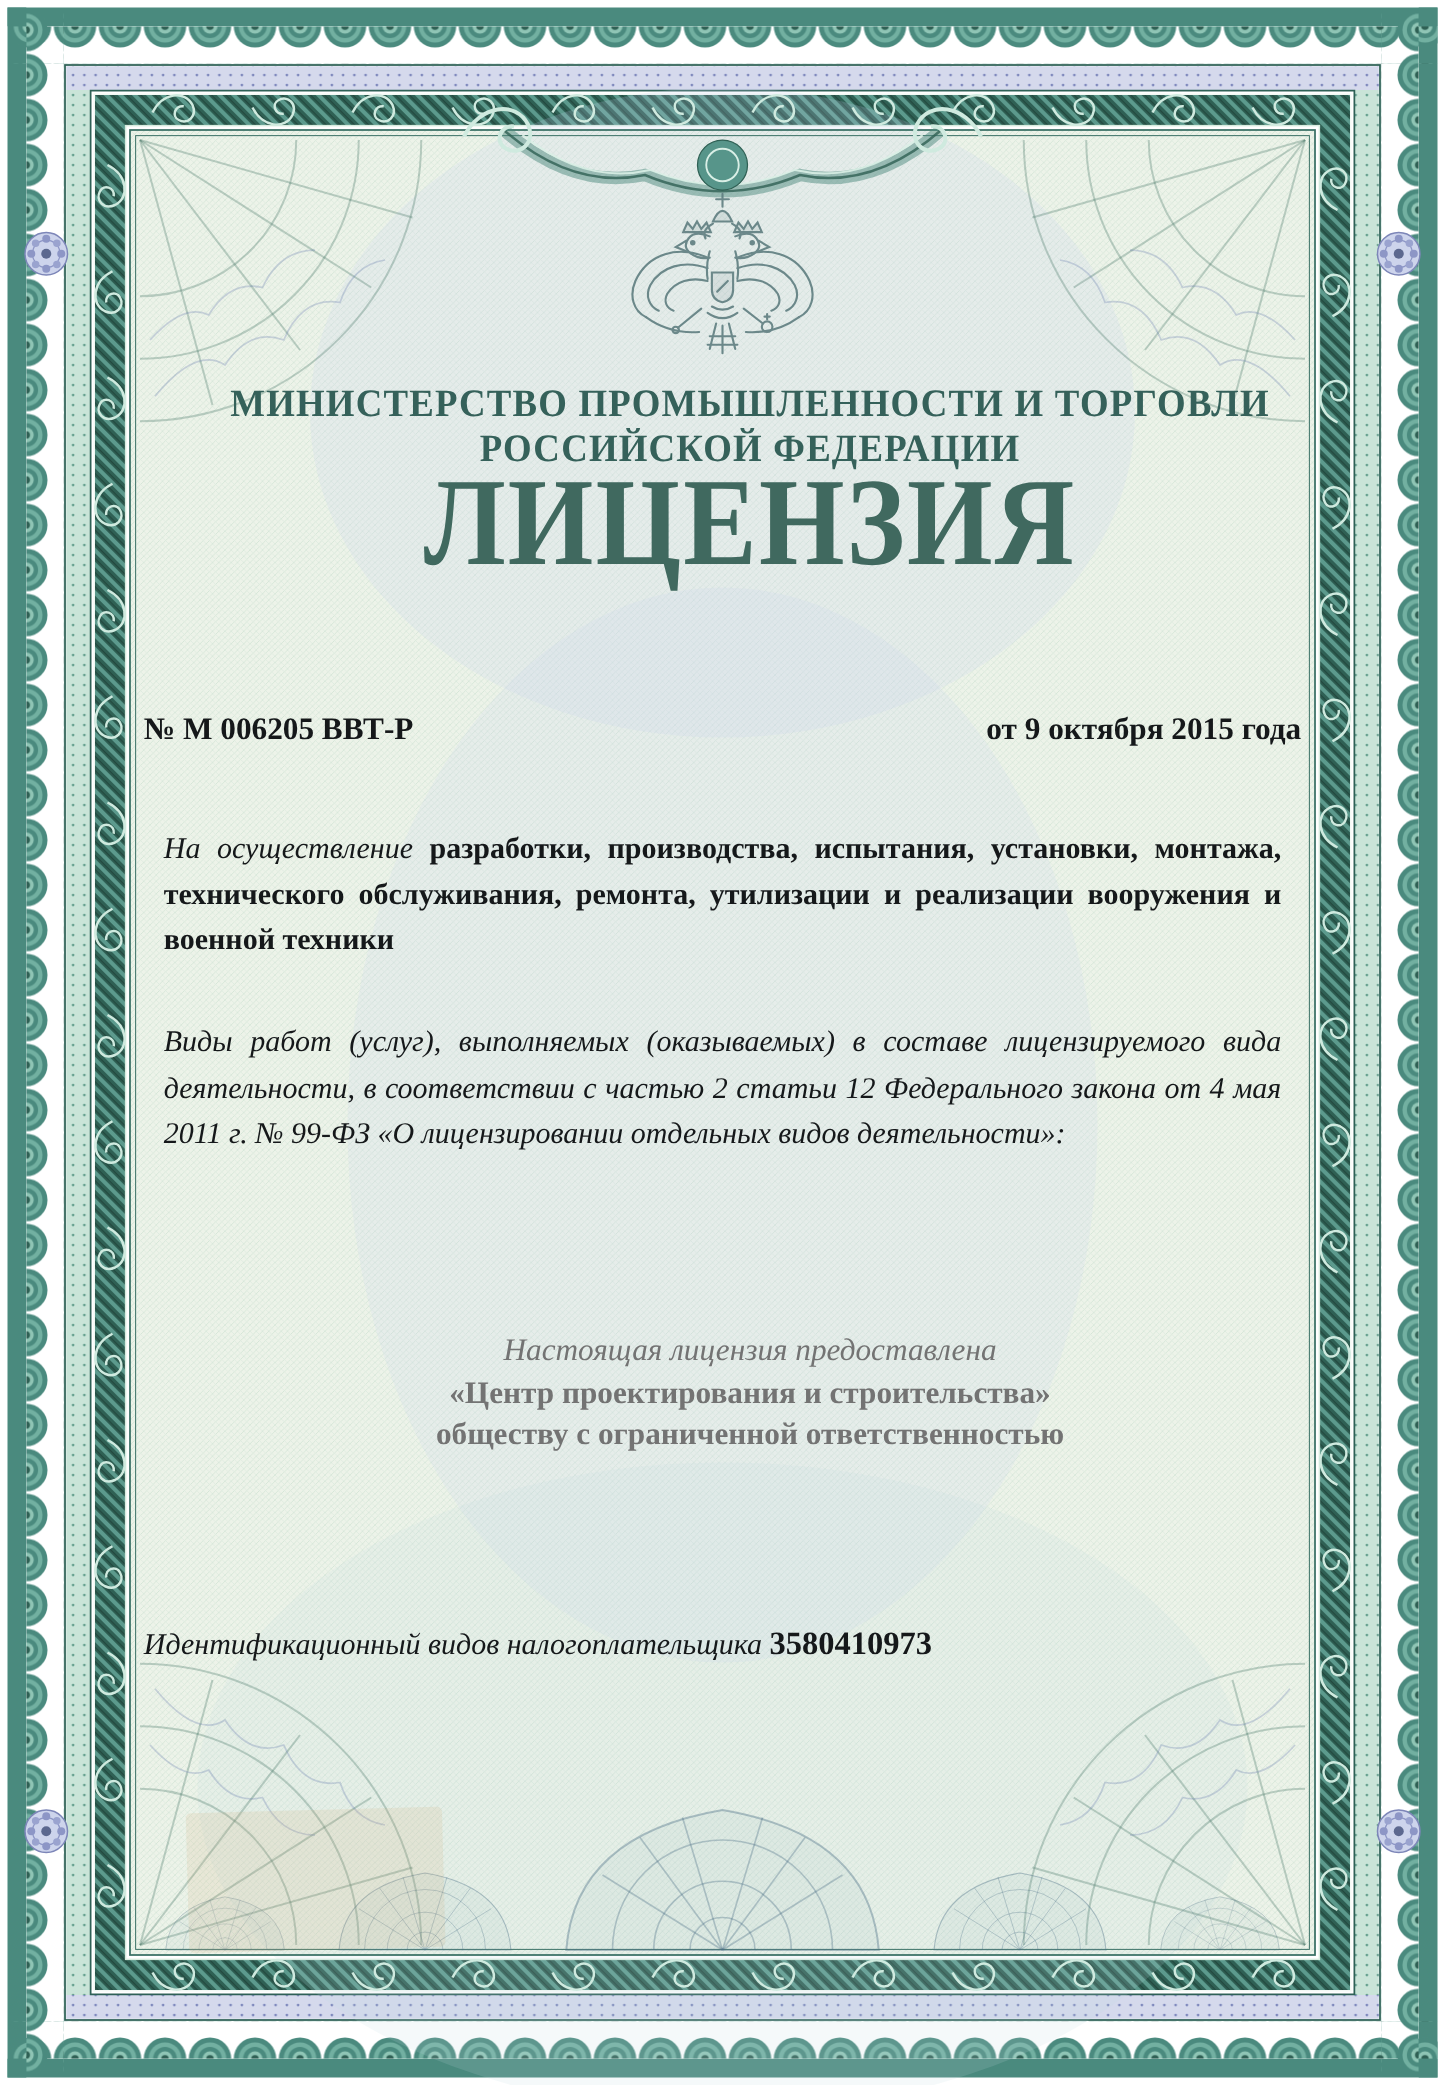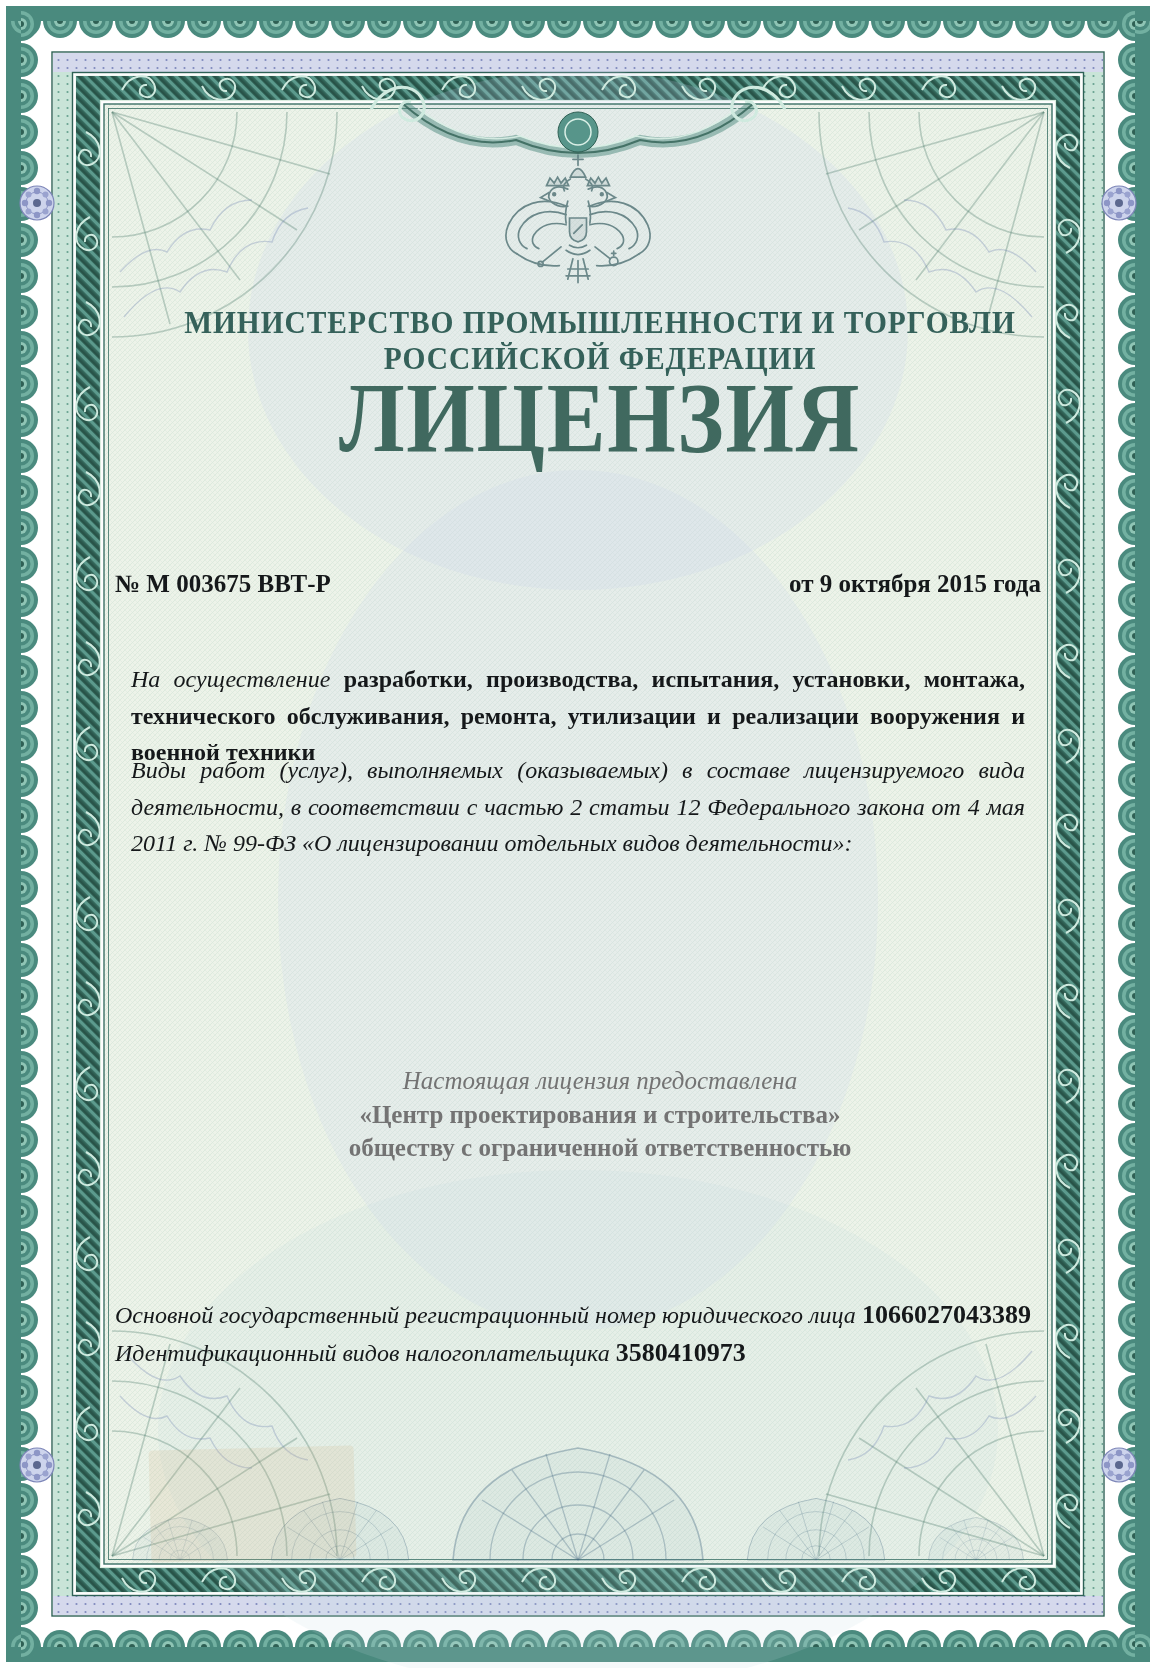--- a/index.html
+++ b/index.html
@@ -14,21 +14,21 @@
     transform:scaleX(.95);}
   .ministry .m1{font-size:31px;letter-spacing:1px;line-height:36px;}
   .ministry .m2{font-size:31px;letter-spacing:1px;line-height:36px;}
   .title{left:0;right:0;top:368px;text-align:center;font-size:100px;line-height:1.0;
     font-weight:bold;color:#40695f;letter-spacing:2px;transform:scaleX(.88);}
   .numrow{left:115px;width:926px;top:570px;display:flex;justify-content:space-between;
     font-weight:bold;font-size:25px;color:#15181a;}
   .para{left:115px;width:926px;text-align:justify;color:#15181a;font-size:24px;line-height:36.5px;}
   .para p{margin:16px;}
   .scope{top:645px;}
-  .types{top:736px;}
+  .types{top:800px;}
   .it{font-style:italic;font-weight:normal;}
   .b{font-weight:bold;}
   .grant{left:0;right:0;top:1064px;text-align:center;color:#737373;font-size:25px;line-height:33.5px;}
   .reg{left:115px;width:930px;top:1296px;color:#15181a;font-size:24px;line-height:37px;}
   .reg .val{font-size:26px;}
 </style>
 </head>
 <body>
 
 <div class="page">
@@ -294,21 +294,21 @@
   </svg>
 
   <div class="abs ministry">
     <div class="m1">МИНИСТЕРСТВО ПРОМЫШЛЕННОСТИ И ТОРГОВЛИ</div>
     <div class="m2">РОССИЙСКОЙ ФЕДЕРАЦИИ</div>
   </div>
 
   <div class="abs title">ЛИЦЕНЗИЯ</div>
 
   <div class="abs numrow">
-    <span>№ М 003675 ВВТ-Р</span>
+    <span>№ М 006205 ВВТ-Р</span>
     <span>от 9 октября 2015 года</span>
   </div>
 
   <div class="abs para scope">
     <p>
       <span class="it">На осуществление</span>
       <span class="b">разработки, производства, испытания, установки, монтажа, технического обслуживания, ремонта, утилизации и реализации вооружения и военной техники</span>
     </p>
   </div>
 
@@ -317,22 +317,18 @@
   </div>
 
   <div class="abs grant">
     <div class="it">Настоящая лицензия предоставлена</div>
     <div class="b">«Центр проектирования и строительства»</div>
     <div class="b">обществу с ограниченной ответственностью</div>
   </div>
 
   <div class="abs reg">
     <div>
-      <span class="it">Основной государственный регистрационный номер юридического лица</span>
-      <span class="b val">1066027043389</span>
-    </div>
-    <div>
       <span class="it">Идентификационный видов налогоплательщика</span>
       <span class="b val">3580410973</span>
     </div>
   </div>
 
 </div>
 
 </body></html>

